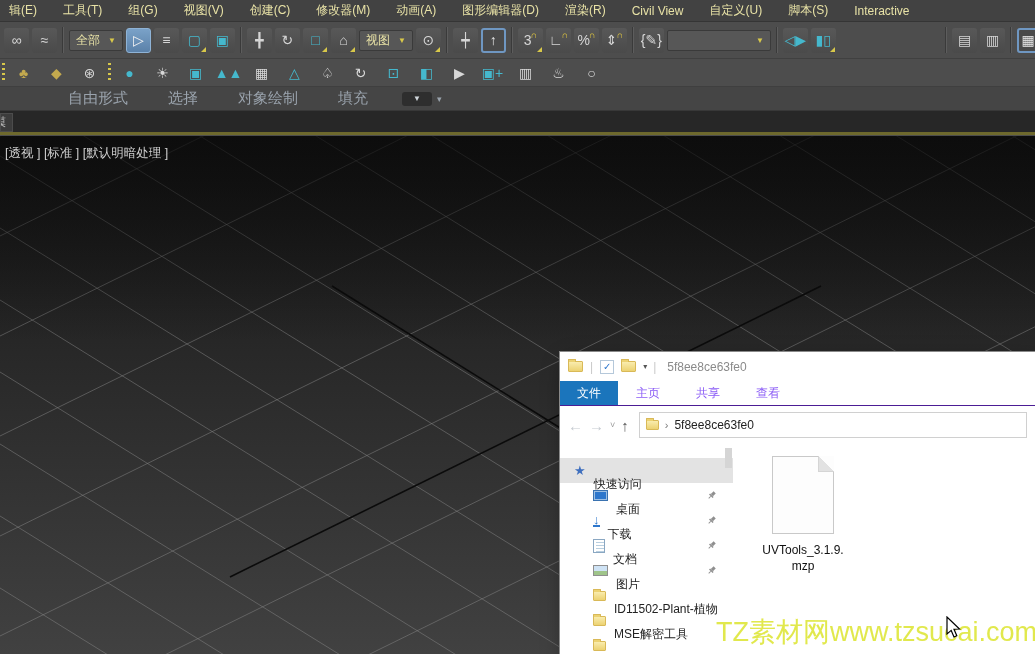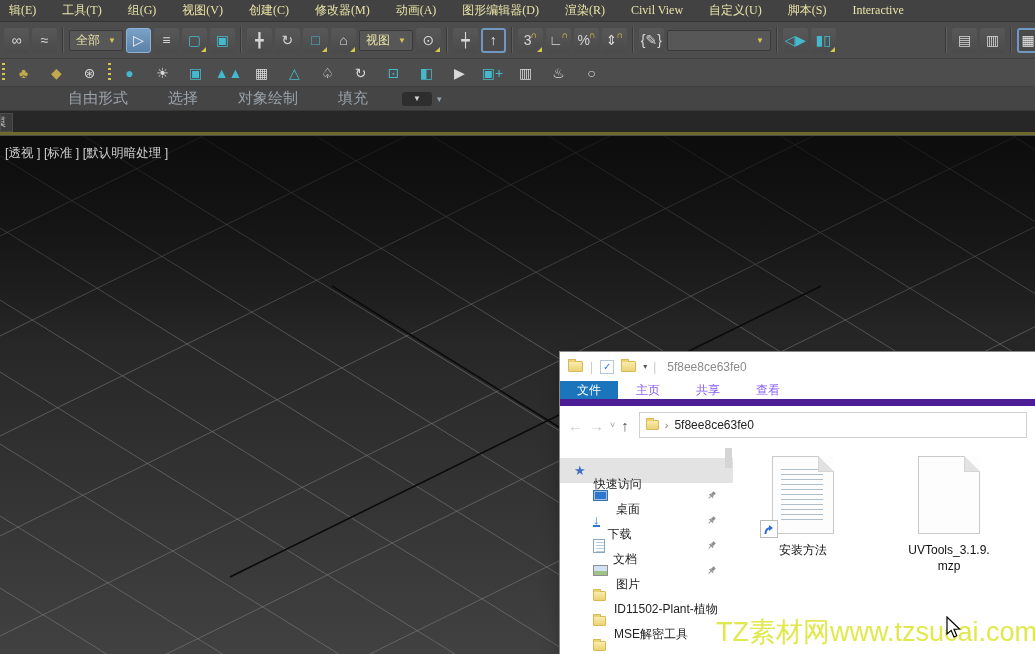--- a/index.html
+++ b/index.html
@@ -2,21 +2,21 @@
 <html><head>
 <meta charset="utf-8">
 <style>
   * { margin:0; padding:0; box-sizing:border-box; }
   html,body { background:#222; }
   body { font-family:"Liberation Sans","DejaVu Sans",sans-serif; }
   .stage { position:relative; width:1035px; height:654px; overflow:hidden; background:#4d4d4d; }
 
   
   .menubar { height:22px; background:#424242; border-bottom:1px solid #353535;
-             display:flex; align-items:center; padding:0 6px;font-family:Liberation Serif, serif; }
+             display:flex; align-items:center; padding:0 6px; }
   .mitem { color:#e8e2a6; font-size:12px; padding:0 13px; white-space:nowrap; cursor:default; }
   .mitem:first-child { margin-left:-10px; }
 
   
   .toolbar1 { height:37px; background:#4d4d4d; border-bottom:1px solid #404040;
               display:flex; align-items:center; padding:0 4px; gap:3px; }
   .tbtn { width:25px; height:25px; border-radius:3px; display:flex; align-items:center;
           justify-content:center; color:#d6d6d6; font-size:14px; position:relative;
           background:linear-gradient(#585858,#4a4a4a); flex:0 0 auto; }
   .tbtn.teal { color:#45b8cd; }
@@ -79,21 +79,21 @@
                display:flex; align-items:center; justify-content:center; background:#fff; }
   .qat-caret { color:#555; font-size:8px; letter-spacing:-1px; }
 
   .fldr { width:15px; height:11px; position:relative; border-radius:1px;
           background:linear-gradient(#f9ecae,#ecd272); border:1px solid #d9b957; flex:0 0 auto; }
   .fldr::before { content:""; position:absolute; top:-3px; left:-1px; width:6px; height:2px;
           background:#ecd272; border:1px solid #d9b957; border-bottom:none; border-radius:1px 1px 0 0; }
   .fldr.sm { width:13px; height:10px; }
 
   .ex-tabs { height:25px; display:flex; align-items:stretch; background:#fff;
-             border-bottom:7px solid #4c1d95; }
+             border-bottom:1px solid #4c1d95; }
   .ex-tab { padding:0 18px; display:flex; align-items:center; color:#8b5cf6; }
   .ex-tab.file { background:#1b75bc; color:#fff; padding:0 17px; }
 
   .ex-address { height:38px; display:flex; align-items:center; padding:0 8px; gap:6px; background:#fff; }
   .navic { font-size:15px; color:#c6cbd1; }
   .navic.up { color:#5a5a5a; }
   .navic.small { font-size:9px; color:#9a9a9a; }
   .addrbox { flex:1; height:26px; border:1px solid #d0d0d0; display:flex; align-items:center;
              padding:0 6px; gap:6px; margin-left:4px; }
   .addr-chev { color:#7a7a7a; font-size:11px; }
@@ -378,32 +378,20 @@
         </div>
         <div class="sb-row">
           <div class="fldr sm"></div>
           <span class="sb-label">TZ</span>
         </div>
         <div class="sb-scroll"></div>
       </div>
       <div class="ex-files">
         <div class="file-item">
           <div class="pagewrap">
-            <div class="page lines"></div>
-            <div class="badge">
-              <svg width="12" height="12" viewBox="0 0 12 12">
-                  <path d="M2.5 11 C2.5 6.5 4.5 5 8 5" fill="none" stroke="#2e6fd0" stroke-width="2"></path>
-                  <path d="M6 2 L10 5 L6 8 Z" fill="#2e6fd0"></path>
-                </svg>
-            </div>
-          </div>
-          <div class="file-label">安装方法</div>
-        </div>
-        <div class="file-item">
-          <div class="pagewrap">
             <div class="page"></div>
           </div>
           <div class="file-label">
             <div>UVTools_3.1.9.</div>
             <div>mzp</div>
           </div>
         </div>
       </div>
     </div>
   </div>

